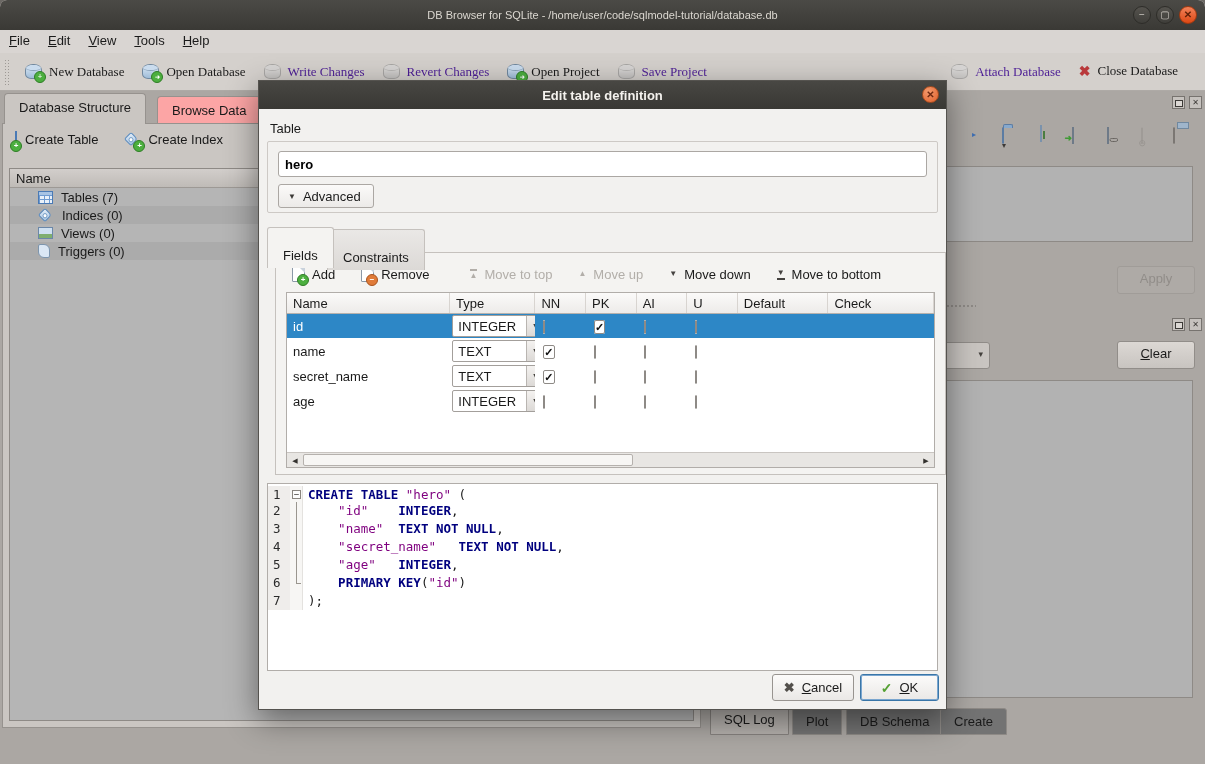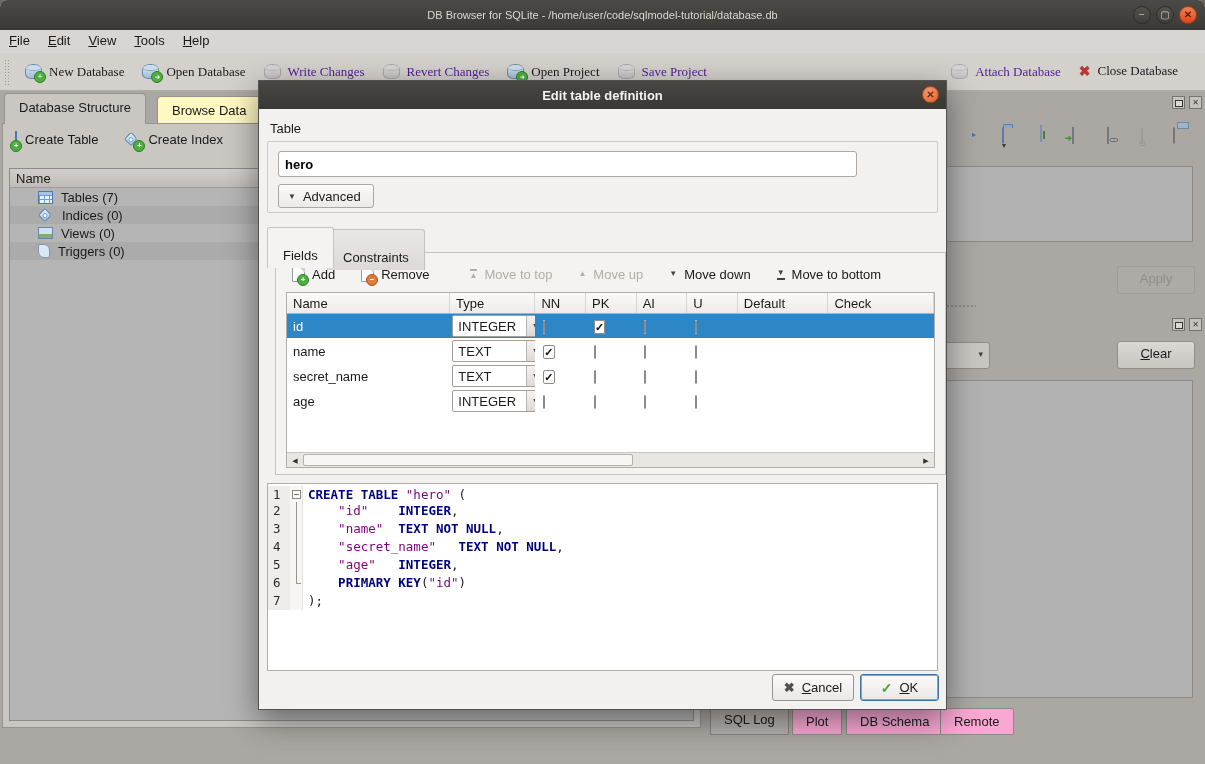--- a/index.html
+++ b/index.html
@@ -44,21 +44,21 @@
     color:#fff;font-weight:bold;font-size:8px;line-height:10px;text-align:center;}
   .badge-plus::after{content:"+";background:#4caf3f;border:1px solid #2f7d26;}
   .badge-arrow::after{content:"➜";background:#4caf3f;border:1px solid #2f7d26;font-size:6px;}
   .badge-minus::after{content:"−";background:#e07b39;border:1px solid #a8541f;}
   .ico-db.gray{filter:grayscale(1);opacity:.55;}
   .ico-x{color:#b9393b;font-weight:bold;font-size:14px;}
   
   .main-tab{position:absolute;top:93px;height:31px;padding:6px 14px;
     border:1px solid #96928e;border-bottom:none;border-radius:4px 4px 0 0;}
   .main-tab.active{left:4px;background:#cac6c2;z-index:3;}
-  .main-tab.inactive{left:157px;top:96px;height:28px;background:#fef9c3;z-index:1;}
+  .main-tab.inactive{left:157px;top:96px;height:28px;background:#fca5a5;z-index:1;}
   .dock-btns{position:absolute;display:flex;gap:4px;z-index:2;}
   .dock-btn{width:13px;height:13px;border:1px solid #77736f;background:#c6c2be;
     position:relative;font-size:8px;line-height:11px;text-align:center;color:#3c3a37;}
   .dock-btn.float::after{content:"";position:absolute;left:2px;top:3px;width:6px;height:5px;border:1px solid #3c3a37;background:#dcd8d4;}
   
   .central{position:absolute;left:2px;top:123px;width:699px;height:605px;
     background:#cac6c2;border:1px solid #96928e;z-index:2;}
   .panel-toolbar{display:flex;align-items:center;gap:26px;padding:8px 10px 6px 12px;}
   .panel-btn{display:flex;align-items:center;gap:8px;}
   .ico-table{position:relative;width:15px;height:13px;border:1px solid #4a7ab5;
@@ -100,38 +100,38 @@
   .ri-print::before{content:"";position:absolute;left:3px;top:-6px;width:10px;height:5px;background:#9fb5cb;border:1px solid #70889f;}
   .gray-area{position:absolute;background:#b2b2b2;border:1px solid #8e8a86;}
   .btn{border:1px solid #918d89;border-radius:3px;background:linear-gradient(#dcd8d4,#c8c4c0);
     text-align:center;padding:4px 0;}
   .btn.disabled{background:#aeaaa6;border-color:#a09c98;color:#918d89;}
   .splitter-dots{position:absolute;width:30px;height:4px;
     background-image:radial-gradient(#8e8a86 1px,transparent 1px);background-size:4px 4px;}
   .combo-sliver{position:absolute;height:27px;background:#c9c5c1;border:1px solid #908c88;border-radius:3px;}
   .combo-sliver .arr{position:absolute;right:6px;top:6px;font-size:9px;color:#44413d;}
   
-  .b-tab{position:absolute;top:708px;height:27px;padding:5px 13px;border:1px solid #8e8a86;background:#f9a8d4;border-radius:3px 3px 0 0;white-space:nowrap;}
+  .b-tab{position:absolute;top:708px;height:27px;padding:5px 13px;border:1px solid #8e8a86;background:#737373;border-radius:3px 3px 0 0;white-space:nowrap;}
   .b-tab.active{top:706px;height:29px;background:#b5b1ad;border-color:#86827e;}
   
   .statusbar{position:absolute;left:0;right:0;top:735px;height:29px;background:#a7a39f;}
   .encoding{position:absolute;right:32px;top:8px;color:#868280;}
   .grip{position:absolute;right:4px;bottom:4px;width:12px;height:12px;
     background-image:radial-gradient(#8e8a86 1px,transparent 1px);background-size:4px 4px;}
   
   .dialog{position:absolute;left:258px;top:68px;width:689px;height:630px;z-index:10;
     background:#f2f1ef;border:1px solid #55534f;box-shadow:0 10px 30px rgba(0,0,0,.45);margin-top:12px;}
   .dlg-title{height:28px;background:linear-gradient(#484743,#393834);display:flex;align-items:center;justify-content:center;position:relative;}
   .dlg-title .t{color:#f4f2ee;font-weight:bold;}
   .dlg-close{position:absolute;right:7px;top:5px;width:17px;height:17px;border-radius:50%;
     background:radial-gradient(circle at 35% 30%,#f49a6d,#e1602b);border:1px solid #a84c1e;
     color:#6e2810;font-size:10px;font-weight:bold;line-height:15px;text-align:center;}
   .dlg-label{position:absolute;left:11px;top:40px;}
   .name-frame{position:absolute;left:8px;top:60px;width:671px;height:72px;border:1px solid #cdc9c5;border-radius:2px;}
-  .name-input{position:absolute;left:10px;top:9px;width:579px;height:26px;border:1px solid #aba7a3;border-radius:3px;
+  .name-input{position:absolute;left:10px;top:9px;width:649px;height:26px;border:1px solid #aba7a3;border-radius:3px;
     background:#fff;font-family:"Liberation Sans",sans-serif;font-size:13px;font-weight:bold;padding:0 6px;color:#000;}
   .adv-btn{position:absolute;left:10px;top:42px;width:96px;height:24px;border:1px solid #aba7a3;border-radius:3px;
     background:linear-gradient(#fbfaf9,#eceae8);display:flex;align-items:center;gap:7px;padding-left:9px;}
   .adv-btn .arr{font-size:8px;color:#3c3a37;}
   .dlg-tab{position:absolute;top:146px;height:26px;padding:20px 15px;border:1px solid #c5c1bd;border-bottom:none;border-radius:3px 3px 0 0;}
   .dlg-tab.active{left:8px;background:#f4f3f1;z-index:2;}
   .dlg-tab.inactive{left:68px;top:148px;height:40px;background:linear-gradient(#eae8e6,#dcd9d6);z-index:1;}
   .fields-frame{position:absolute;left:16px;top:171px;width:671px;height:223px;border:1px solid #c5c1bd;background:#f4f3f1;padding:8px 10px;}
   .grid-toolbar{display:flex;align-items:center;gap:14px;height:26px;}
   .gt-item{display:flex;align-items:center;gap:7px;padding:2px 6px;}
@@ -301,21 +301,21 @@
   </div>
   <div class="combo-sliver" style="left:900px;top:342px;width:90px;">
     <span class="arr">▾</span>
   </div>
   <div class="btn mn" style="position:absolute;left:1117px;top:341px;width:78px;height:28px;">Clear</div>
   <div class="gray-area" style="left:712px;top:380px;width:481px;height:318px;"></div>
 
   <div class="b-tab active" style="left:710px;text-align:right;">SQL Log</div>
   <div class="b-tab" style="left:792px;">Plot</div>
   <div class="b-tab" style="left:846px;">DB Schema</div>
-  <div class="b-tab" style="left:940px;">Remote</div>
+  <div class="b-tab" style="left:940px;">Create</div>
 
 
   <div class="dialog">
     <div class="dlg-title">
       <span class="t">Edit table definition</span>
       <span class="dlg-close">✕</span>
     </div>
 
     <div class="dlg-label">Table</div>
     <div class="name-frame">

